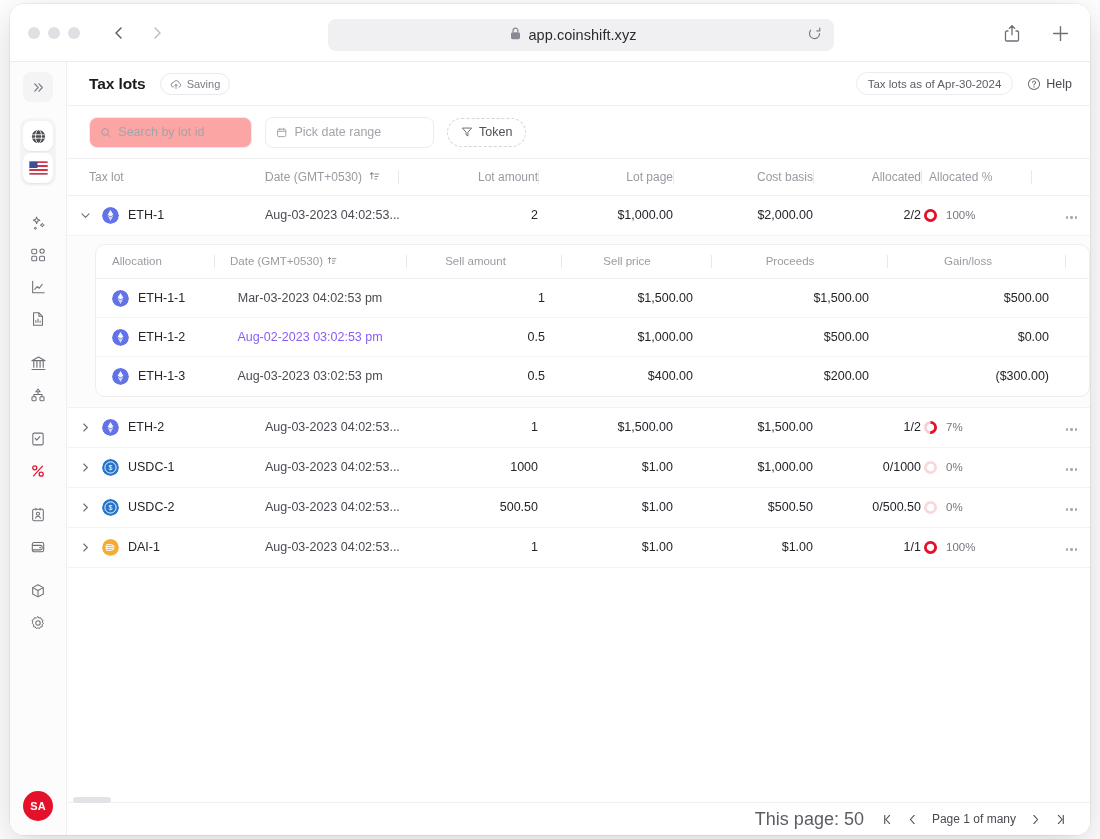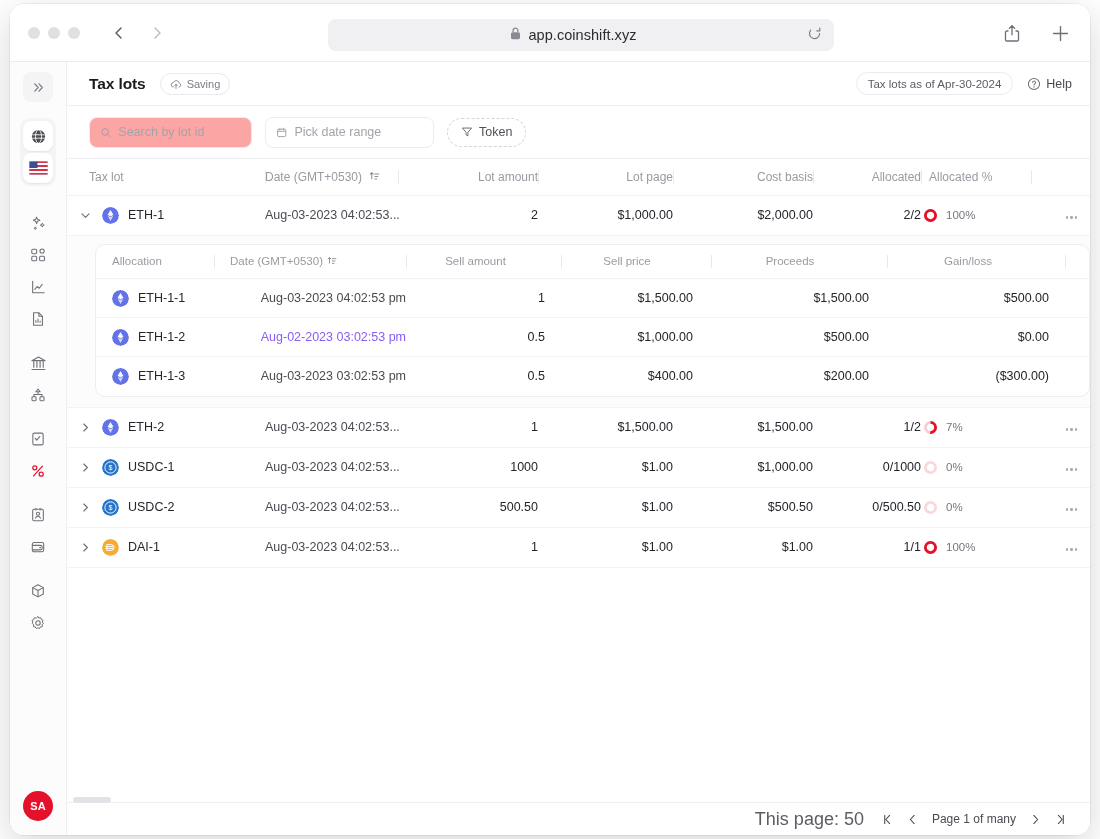--- a/index.html
+++ b/index.html
@@ -254,21 +254,21 @@
   table.nested th .hsep {
     position: absolute; right: -1px; top: 10px; bottom: 10px;
     width: 1px; background: #e9e9ed;
   }
   table.nested th.left { text-align: left; padding-left: 16px; }
   table.nested td {
     font-size: 12.5px; color: #24252b; text-align: right;
     height: 39px; padding: 0; border-bottom: 1px solid #f3f3f6; white-space: nowrap;
   }
   table.nested tr:last-child td { border-bottom: none; }
-  table.nested td.left { text-align: right; }
+  table.nested td.left { text-align: center; }
   .nested-name { display: flex; align-items: center; gap: 9px; padding-left: 16px; }
   .gain-pos { color: #1f9d63; }
   .gain-neg { color: #e5112a; }
   .gain-zero { color: #24252b; }
 
   
   .hscroll {
     position: absolute; left: 0; right: 0; bottom: 0; height: 33px;
     border-top: 1px solid #f0f0f2;
     background: #fff;
@@ -657,21 +657,21 @@
                             <td class="left">
                               <span class="nested-name">
                                 <svg class="coin" viewBox="0 0 20 20">
                                   <circle cx="10" cy="10" r="10" fill="#6272e8"></circle>
                                   <path d="M10 3.6l-3.4 5.6L10 11.3l3.4-2.1L10 3.6z" fill="#fff" fill-opacity="0.95"></path>
                                   <path d="M10 12.2l-3.4-2.1L10 16.4l3.4-6.3L10 12.2z" fill="#fff" fill-opacity="0.75"></path>
                                 </svg>
                                 <span class="lot-label">ETH-1-1</span>
                               </span>
                             </td>
-                            <td class="left" style="color:#4a4b52">Aug-03-2023 04:02:53 pm</td>
+                            <td class="left" style="color:#4a4b52">Mar-03-2023 04:02:53 pm</td>
                             <td style="padding-right:16px">1</td>
                             <td style="padding-right:18px">$1,500.00</td>
                             <td style="padding-right:18px">$1,500.00</td>
                             <td class="gain-pos" style="padding-right:16px">$500.00</td>
                             <td></td>
                           </tr>
                           <tr>
                             <td class="left">
                               <span class="nested-name">
                                 <svg class="coin" viewBox="0 0 20 20">

